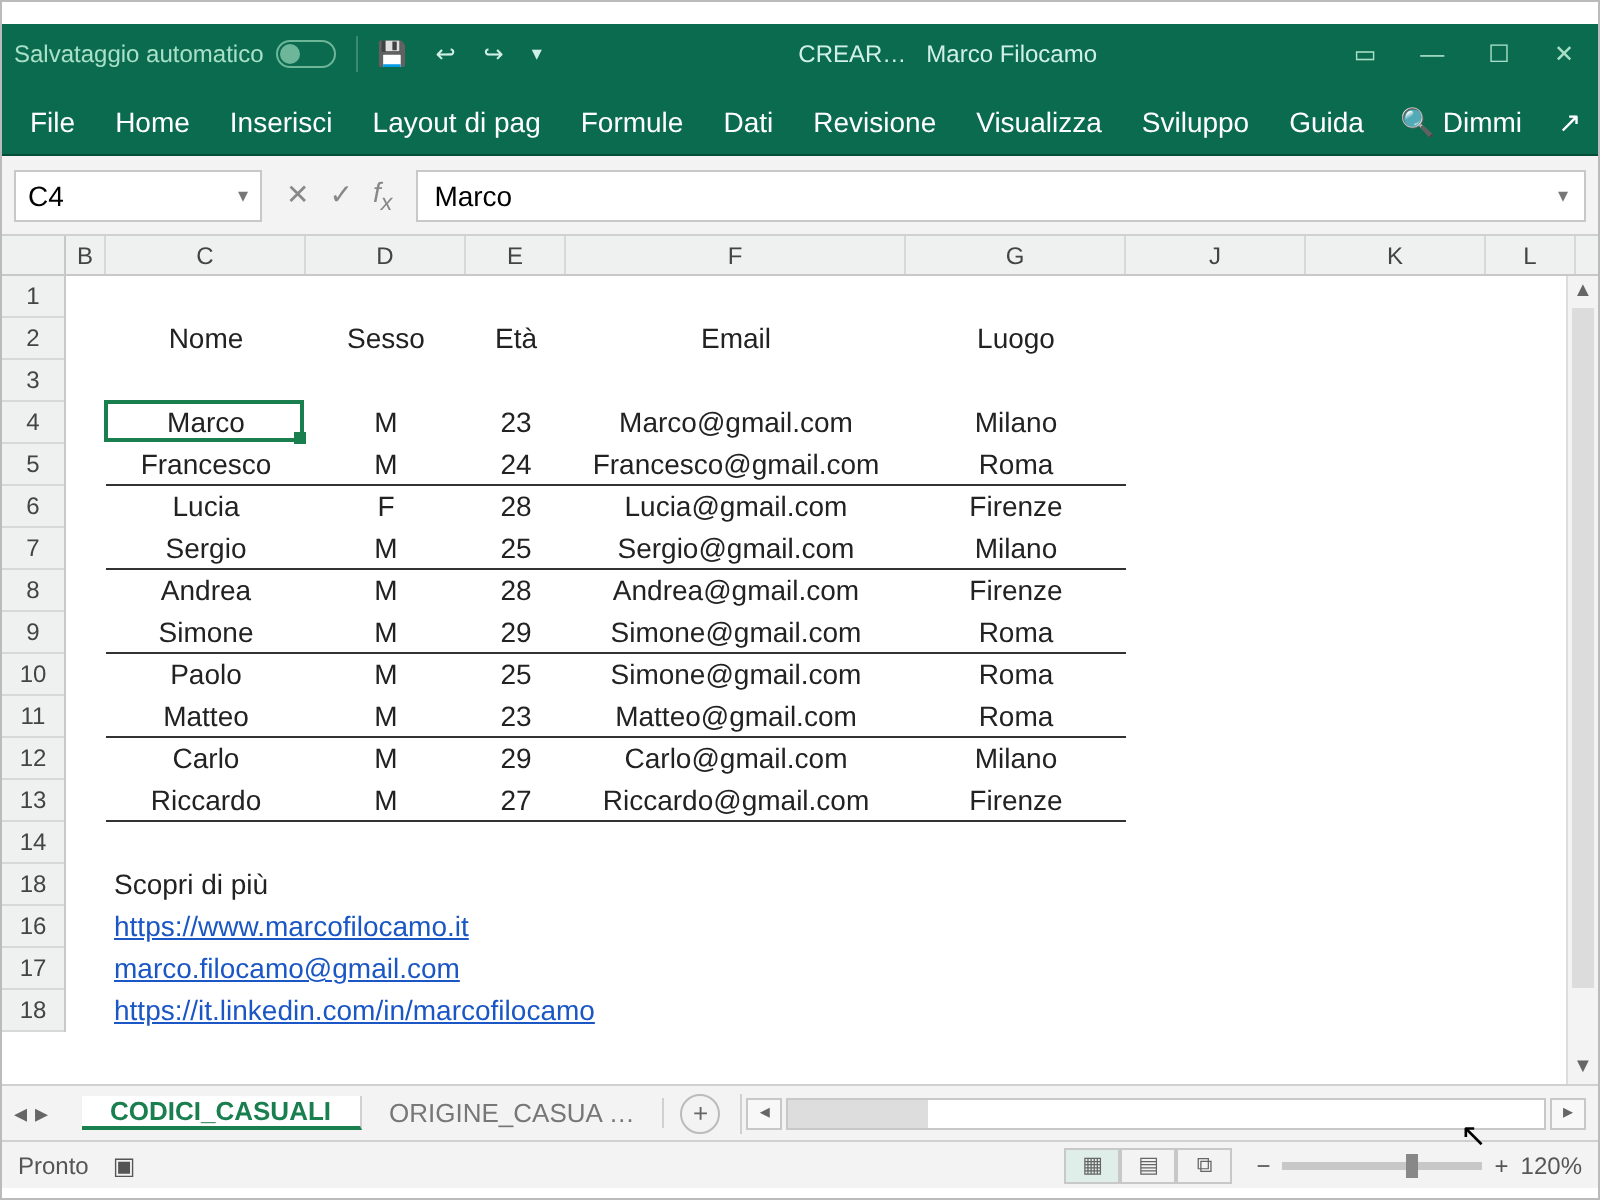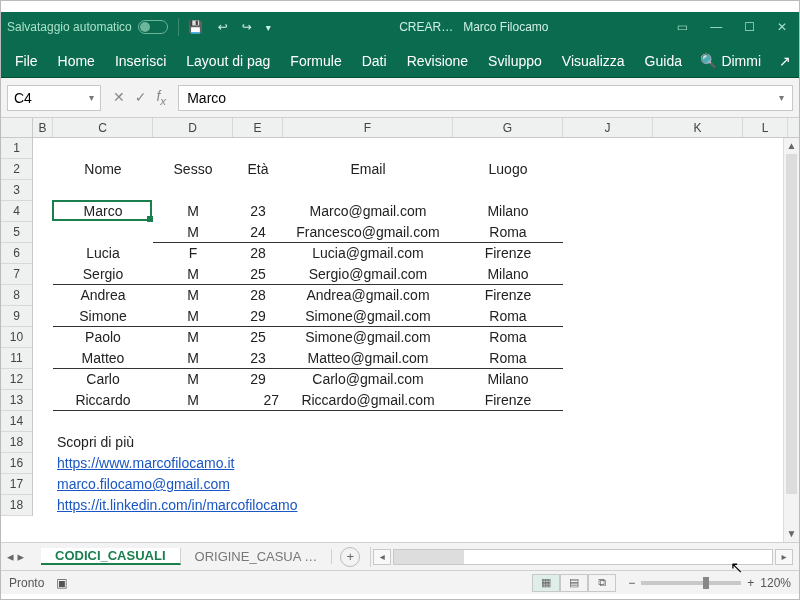--- a/index.html
+++ b/index.html
@@ -13,21 +13,21 @@
   .qat span { cursor:pointer; }
   .titlecenter { flex:1; text-align:center; display:flex; gap:10px; justify-content:center; color:#d0f0e6;}
   .winbtns { display:flex; gap:22px; color:#a8e0c8; padding-right:6px;}
   .ribbon { height:36px; background:#0b6b4f; display:flex; align-items:flex-end; padding:0 4px; color:#fff; font-size:14px; border-bottom:1px solid #064d37;}
   .ribbon .tab { padding:8px 10px; cursor:pointer; white-space:nowrap; }
   .ribbon .tab.file { background:#0b6b4f; }
   .ribbon .spacer { flex:1; }
   .ribbon .search { padding:8px 8px; display:flex; align-items:center; gap:4px; }
   .ribbon .share { padding:8px 10px; }
   .fx-bar { height:40px; background:#f3f3f3; border-bottom:1px solid #d0d0d0; display:flex; align-items:center; padding:4px 6px; gap:6px; font-size:14px;}
-  .name-box { width:94px; height:26px; background:#fff; border:1px solid #c8c8c8; display:flex; align-items:center; padding:0 6px; justify-content:space-between;}
+  .name-box { width:124px; height:26px; background:#fff; border:1px solid #c8c8c8; display:flex; align-items:center; padding:0 6px; justify-content:space-between;}
   .name-box .dd { color:#777; font-size:10px;}
   .fx-icons { display:flex; gap:10px; color:#888; align-items:center; padding:0 6px;}
   .fx-input { flex:1; height:26px; background:#fff; border:1px solid #c8c8c8; padding:0 8px; display:flex; align-items:center; justify-content:space-between;}
   .fx-input .exp { color:#777; font-size:10px;}
   .grid-area { position:relative; height:424px; background:#fff; display:flex; }
   .col-headers { position:absolute; top:0; left:0; right:0; height:20px; display:flex; background:#eef1f0; border-bottom:1px solid #c8c8c8; font-size:12px; color:#444;}
   .corner { width:32px; border-right:1px solid #c8c8c8; background:#eef1f0;}
   .ch { border-right:1px solid #d8d8d8; text-align:center; line-height:20px;}
   .row-headers { position:absolute; top:20px; left:0; width:32px; background:#eef1f0; border-right:1px solid #c8c8c8;}
   .rh { height:21px; border-bottom:1px solid #d8d8d8; text-align:center; font-size:12px; color:#444; line-height:21px;}
@@ -90,22 +90,22 @@
 </div>
 
 <div class="ribbon">
   <div class="tab file">File</div>
   <div class="tab">Home</div>
   <div class="tab">Inserisci</div>
   <div class="tab">Layout di pag</div>
   <div class="tab">Formule</div>
   <div class="tab">Dati</div>
   <div class="tab">Revisione</div>
+  <div class="tab">Visualizza</div>
   <div class="tab">Sviluppo</div>
-  <div class="tab">Visualizza</div>
   <div class="tab">Guida</div>
   <div class="spacer"></div>
   <div class="search">
     <span>🔍</span>
     <span>Dimmi</span>
   </div>
   <div class="share">
     <span>↗</span>
   </div>
 </div>
@@ -169,20 +169,21 @@
   <div class="cell hdr" style="position: absolute; top: 21px; left: 20px; width: 100px;">Nome</div>
       <div class="cell hdr" style="position: absolute; top: 21px; left: 120px; width: 80px;">Sesso</div>
       <div class="cell hdr" style="position: absolute; top: 21px; left: 200px; width: 50px;">Età</div>
       <div class="cell hdr" style="position: absolute; top: 21px; left: 250px; width: 170px;">Email</div>
       <div class="cell hdr" style="position: absolute; top: 21px; left: 420px; width: 110px;">Luogo</div>
       <div class="cell " style="position: absolute; top: 63px; left: 20px; width: 100px;">Marco</div>
       <div class="cell " style="position: absolute; top: 63px; left: 120px; width: 80px;">M</div>
       <div class="cell " style="position: absolute; top: 63px; left: 200px; width: 50px;">23</div>
       <div class="cell " style="position: absolute; top: 63px; left: 250px; width: 170px;">Marco@gmail.com</div>
       <div class="cell " style="position: absolute; top: 63px; left: 420px; width: 110px;">Milano</div>
+      <div class="cell  underline" style="position: absolute; top: 84px; left: 20px; width: 100px;">Francesco</div>
       <div class="cell  underline" style="position: absolute; top: 84px; left: 120px; width: 80px;">M</div>
       <div class="cell  underline" style="position: absolute; top: 84px; left: 200px; width: 50px;">24</div>
       <div class="cell  underline" style="position: absolute; top: 84px; left: 250px; width: 170px;">Francesco@gmail.com</div>
       <div class="cell  underline" style="position: absolute; top: 84px; left: 420px; width: 110px;">Roma</div>
       <div class="cell " style="position: absolute; top: 105px; left: 20px; width: 100px;">Lucia</div>
       <div class="cell " style="position: absolute; top: 105px; left: 120px; width: 80px;">F</div>
       <div class="cell " style="position: absolute; top: 105px; left: 200px; width: 50px;">28</div>
       <div class="cell " style="position: absolute; top: 105px; left: 250px; width: 170px;">Lucia@gmail.com</div>
       <div class="cell " style="position: absolute; top: 105px; left: 420px; width: 110px;">Firenze</div>
       <div class="cell  underline" style="position: absolute; top: 126px; left: 20px; width: 100px;">Sergio</div>
@@ -210,21 +211,21 @@
       <div class="cell  underline" style="position: absolute; top: 210px; left: 200px; width: 50px;">23</div>
       <div class="cell  underline" style="position: absolute; top: 210px; left: 250px; width: 170px;">Matteo@gmail.com</div>
       <div class="cell  underline" style="position: absolute; top: 210px; left: 420px; width: 110px;">Roma</div>
       <div class="cell " style="position: absolute; top: 231px; left: 20px; width: 100px;">Carlo</div>
       <div class="cell " style="position: absolute; top: 231px; left: 120px; width: 80px;">M</div>
       <div class="cell " style="position: absolute; top: 231px; left: 200px; width: 50px;">29</div>
       <div class="cell " style="position: absolute; top: 231px; left: 250px; width: 170px;">Carlo@gmail.com</div>
       <div class="cell " style="position: absolute; top: 231px; left: 420px; width: 110px;">Milano</div>
       <div class="cell  underline" style="position: absolute; top: 252px; left: 20px; width: 100px;">Riccardo</div>
       <div class="cell  underline" style="position: absolute; top: 252px; left: 120px; width: 80px;">M</div>
-      <div class="cell  underline" style="position: absolute; top: 252px; left: 200px; width: 50px; text-align: right;">27</div>
+      <div class="cell  underline" style="position: absolute; top: 252px; left: 200px; width: 50px;">27</div>
       <div class="cell  underline" style="position: absolute; top: 252px; left: 250px; width: 170px;">Riccardo@gmail.com</div>
       <div class="cell  underline" style="position: absolute; top: 252px; left: 420px; width: 110px;">Firenze</div>
       <div class="cell left" style="position: absolute; top: 294px; left: 20px; width: 400px;">Scopri di più</div>
       <div class="cell link" style="position: absolute; top: 315px; left: 20px; width: 400px;">https://www.marcofilocamo.it</div>
       <div class="cell link" style="position: absolute; top: 336px; left: 20px; width: 400px;">marco.filocamo@gmail.com</div>
       <div class="cell link" style="position: absolute; top: 357px; left: 20px; width: 400px;">https://it.linkedin.com/in/marcofilocamo</div>
     </div>
   <div class="vsb">
     <div class="vsb-btn">▲</div>
     <div class="vsb-thumb"></div>

